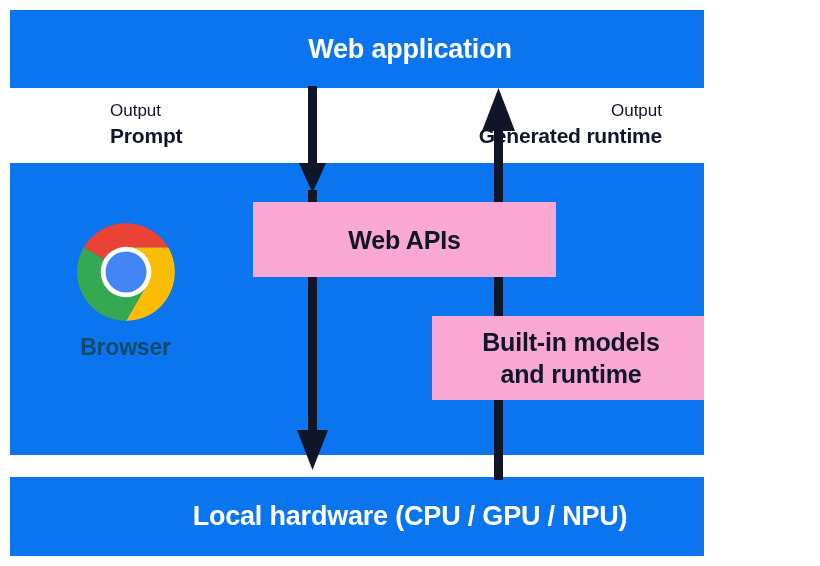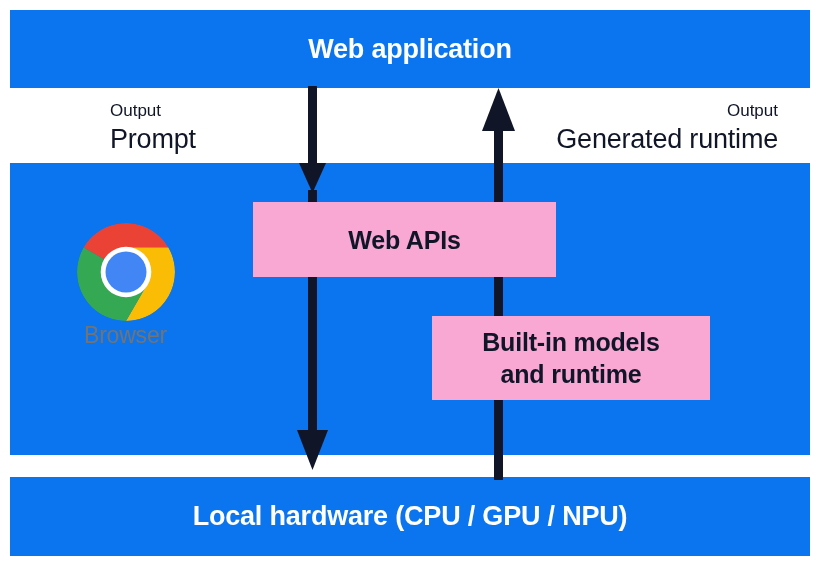--- a/index.html
+++ b/index.html
@@ -5,21 +5,21 @@
   html, body {
     margin: 0;
     padding: 0;
     background: #ffffff;
   }
   body {
     font-family: "Liberation Sans", sans-serif;
   }
   #diagram {
     position: relative;
-    width: 820px;
+    width: 704px;
     height: 566px;
     background: #ffffff;
     overflow: hidden;
   }
 
   
   .bar {
     position: absolute;
     background: #0b75ef;
     display: flex;
@@ -62,23 +62,23 @@
     display: flex;
     flex-direction: column;
     align-items: center;
   }
   .chrome-icon {
     width: 100px;
     height: 100px;
     display: block;
   }
   #browser-label {
-    margin-top: 0;
-    color: #737373;
-    font-weight: normal;
+    margin-top: 12px;
+    color: #0c4a6e;
+    font-weight: bold;
     font-size: 23px;
     letter-spacing: -0.2px;
     white-space: nowrap;
   }
 
   
   #arrow-layer {
     position: absolute;
     left: 0;
     top: 0;
@@ -123,22 +123,22 @@
     color: #101628;
     white-space: nowrap;
   }
   .annotation .kicker {
     display: block;
     font-size: 17px;
     font-weight: normal;
   }
   .annotation .value {
     display: block;
-    font-size: 27px;
-    font-weight: normal;
+    font-size: 21px;
+    font-weight: bold;
     letter-spacing: -0.2px;
     text-align: right;
   }
   #annotation-input {
     left: 110px;
     top: 100px;
     text-align: left;
   }
   #annotation-output {
     right: 42px;

